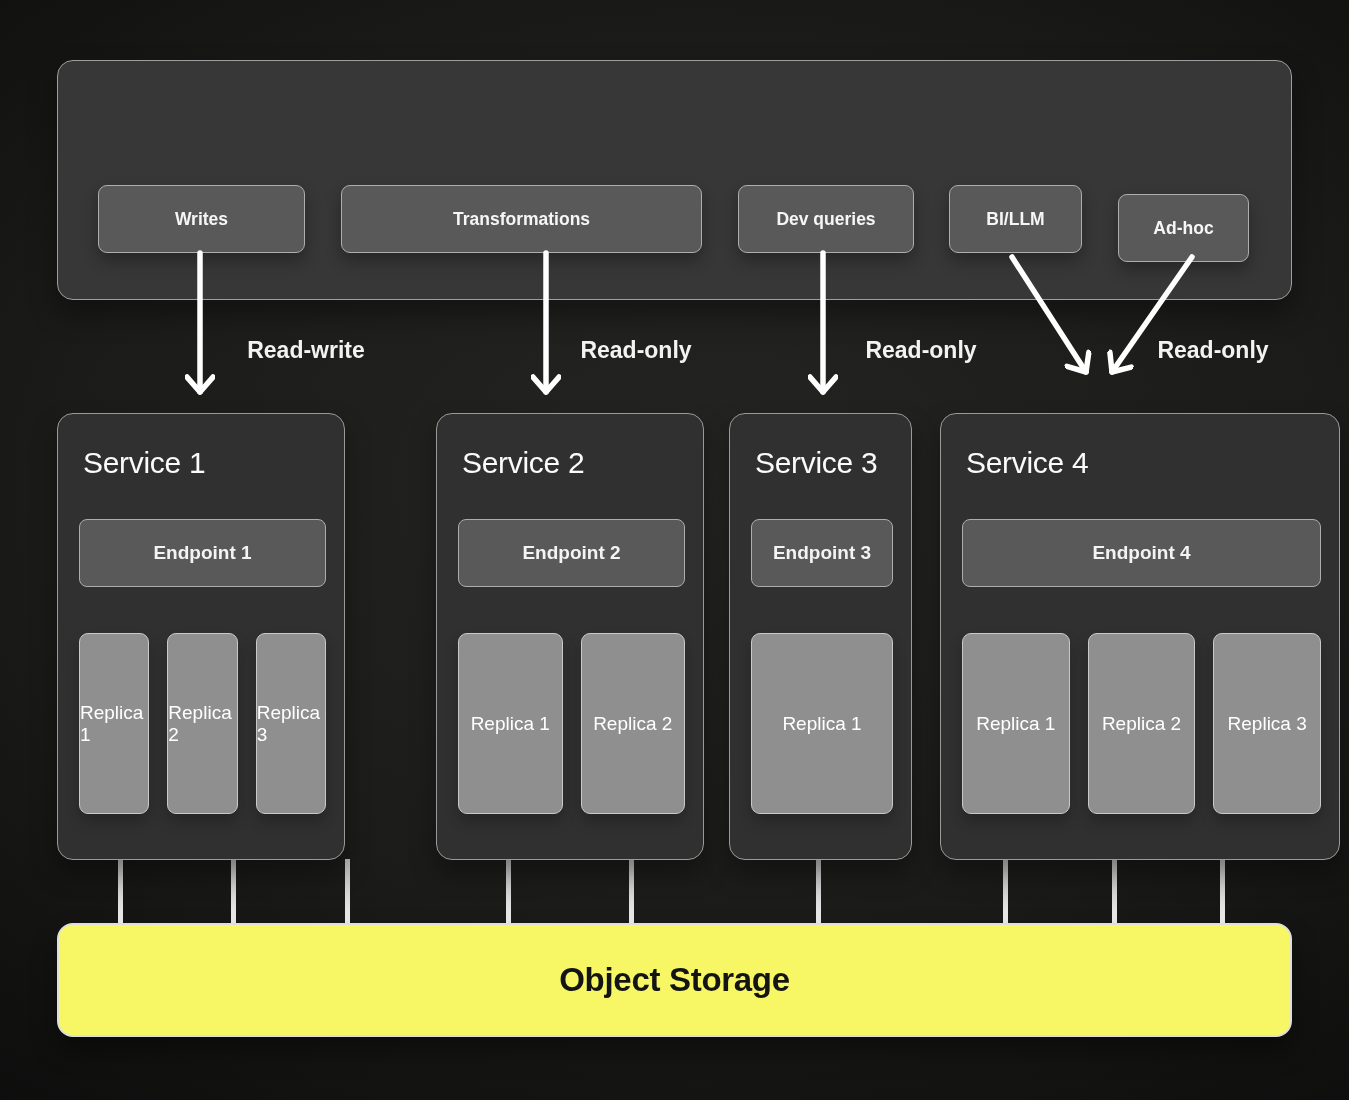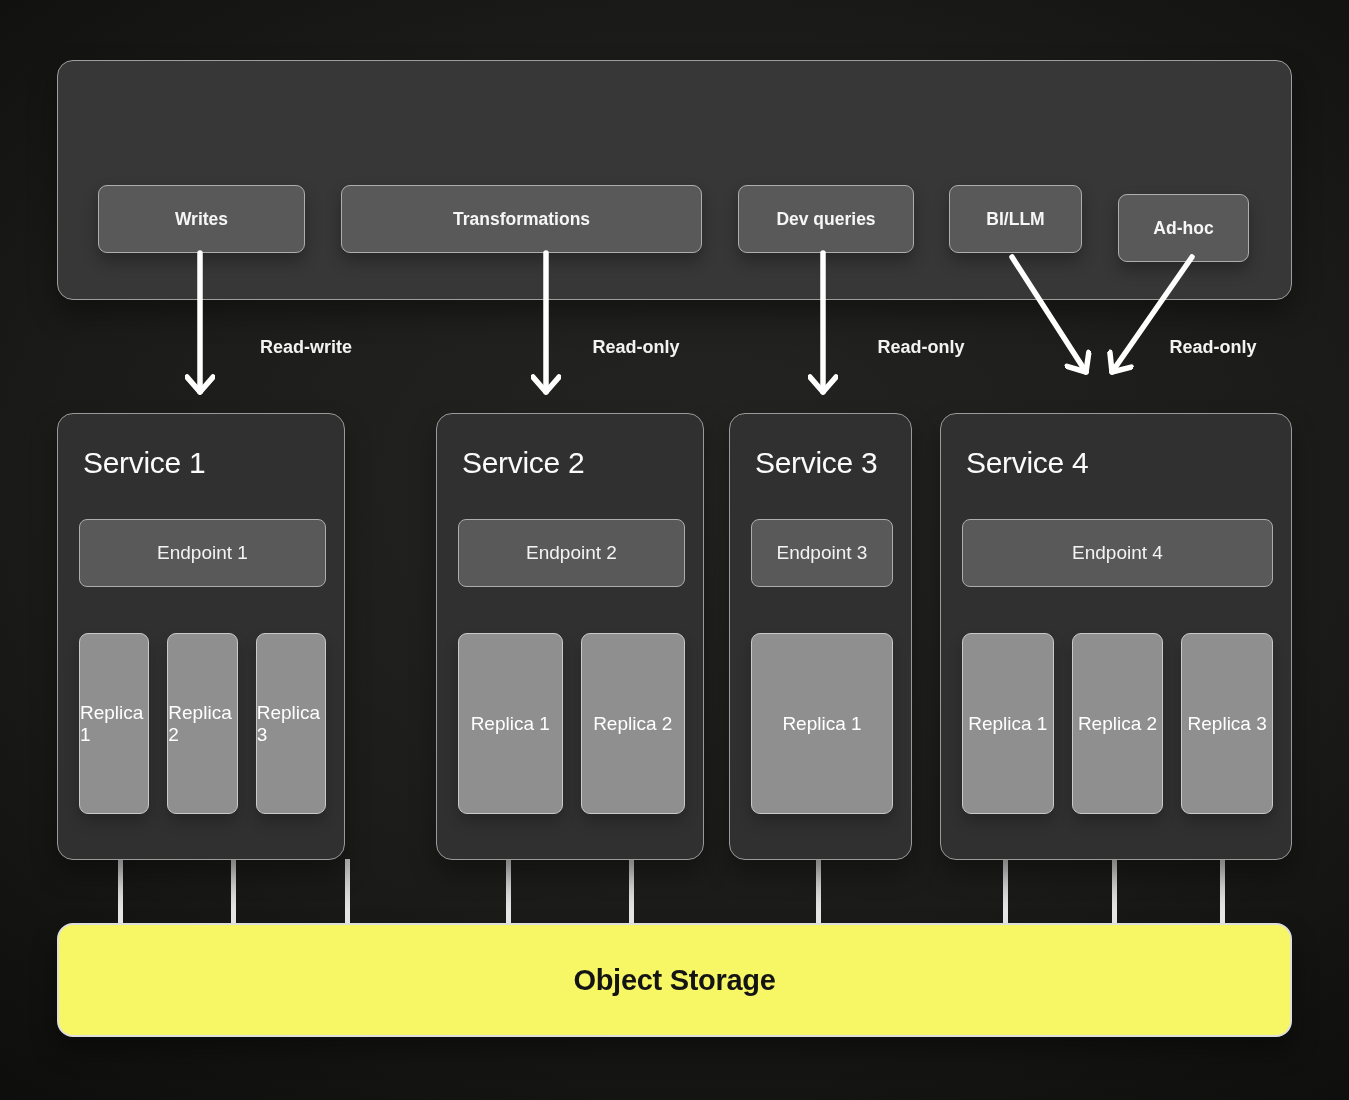--- a/index.html
+++ b/index.html
@@ -43,52 +43,52 @@
   .chip-bi-llm          { left: 891px;  width: 133px; }
   .chip-ad-hoc          { left: 1060px; width: 131px; margin-top: 9px; }
 
   
   .arrows { position: absolute; left: 0; top: 0; z-index: 5; pointer-events: none; }
   .arrows path { stroke: var(--arrow, #ffffff); fill: none; stroke-width: 5.5; stroke-linecap: round; }
   .arrows .chev-path { stroke: var(--arrow, #ffffff); stroke-width: 5.5; }
   .flow-label {
     position: absolute; top: 337px; width: 170px;
     text-align: center;
-    color: #f3f3f3; font-size: 18px; font-weight: 700;
+    color: #f3f3f3; font-size: 23px; font-weight: 700;
     z-index: 6;
   }
   .flow-label-1 { left: 221px; }
   .flow-label-2 { left: 551px; }
   .flow-label-3 { left: 836px; }
   .flow-label-4 { left: 1128px; }
 
   
   .service {
     position: absolute; top: 413px; height: 447px;
     background: var(--service-fill, #303030);
     border: 1.5px solid #9a9a9a;
     border-radius: 16px;
     box-shadow: 0 14px 26px rgba(0,0,0,.34);
     z-index: 2;
   }
   .service-1 { left: 57px;  width: 288px; }
   .service-2 { left: 436px; width: 268px; }
   .service-3 { left: 729px; width: 183px; }
-  .service-4 { left: 940px; width: 352px; }
+  .service-4 { left: 940px; width: 400px; }
   .service-title {
     position: absolute; left: 25px; top: 32px; margin: 0;
     color: #fbfbfb; font-size: 30px; font-weight: 500; letter-spacing: -0.3px;
   }
   .endpoint {
     position: absolute; left: 21px; right: 18px; top: 105px; height: 68px;
     display: flex; align-items: center; justify-content: center;
     background: var(--chip-fill, #595959);
     border: 1.5px solid #adadad;
     border-radius: 8px;
-    color: #f3f3f3; font-size: 19px; font-weight: 400;
+    color: #f3f3f3; font-size: 19px; font-weight: 700;
   }
   .replicas {
     position: absolute; left: 21px; right: 18px; top: 219px; height: 181px;
     display: flex; gap: 18px;
   }
   .replica {
     flex: 1;
     display: flex; align-items: center; justify-content: center;
     background: var(--replica-fill, #8f8f8f);
     border: 1.5px solid #c9c9c9;
@@ -112,21 +112,21 @@
   .storage {
     position: absolute; left: 57px; top: 923px; width: 1235px; height: 114px;
     display: flex; align-items: center; justify-content: center;
     background: var(--storage-fill, #f7f766);
     border: 2px solid #dededa;
     border-radius: 16px;
     box-shadow: 0 14px 26px rgba(0,0,0,.4);
     z-index: 2;
   }
   .storage-label {
-    color: #141414; font-size: 29px; font-weight: 700; letter-spacing: -0.3px;
+    color: #141414; font-size: 33px; font-weight: 700; letter-spacing: -0.3px;
   }
 </style>
 </head>
 <body>
 
 <div class="stage">
 
   <section class="workloads-panel">
     <div class="chip chip-writes">Writes</div>
     <div class="chip chip-dev-queries">Dev queries</div>

